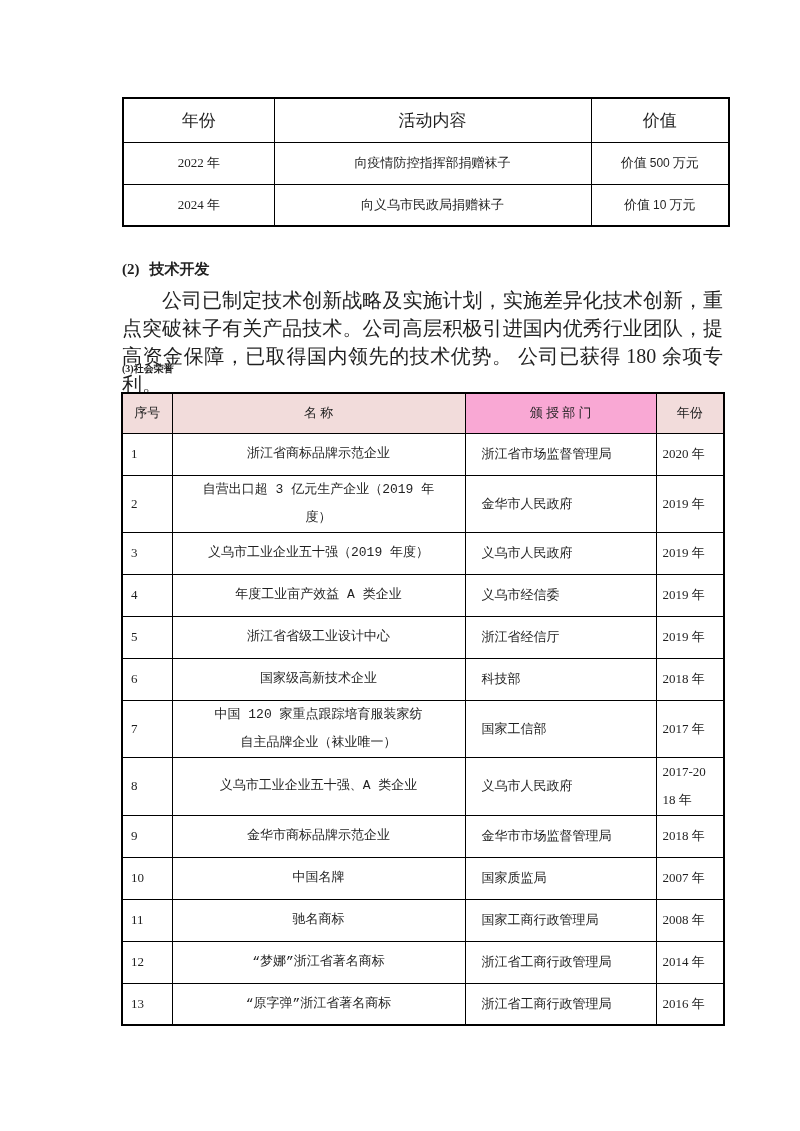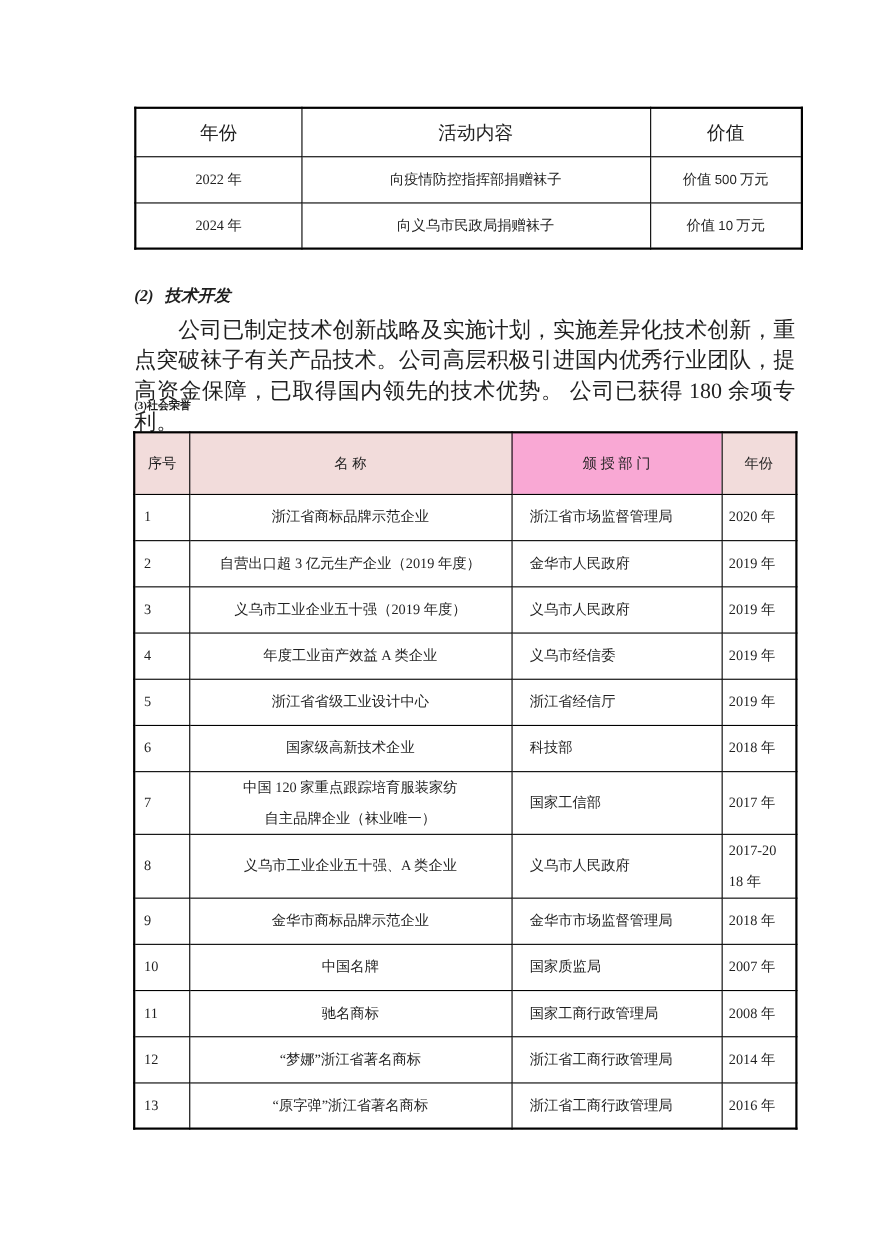--- a/index.html
+++ b/index.html
@@ -30,21 +30,21 @@
     font-size: 17px; font-weight: normal; height: 44px;
   }
   .donation-table td { font-size: 13px; height: 42px; }
   .amount {
     font-family: "Liberation Sans", "DejaVu Sans", sans-serif;
     font-weight: 400; font-size: 12px; margin: 0 3px;
   }
 
   
   .tech-section { position: absolute; left: 122px; top: 260px; width: 601px; }
-  .section-heading { font-size: 15px; font-weight: 700; font-style: italic; }
+  .section-heading { font-size: 15px; font-weight: 700; }
   .section-num { margin-right: 10px; }
   .tech-paragraph {
     margin-top: 7px;
     font-size: 20px; line-height: 28px;
     text-indent: 2em; text-align: justify;
   }
 
   
   .honors-heading {
     position: absolute; left: 122px; top: 362px;
@@ -56,27 +56,27 @@
     position: absolute; left: 121px; top: 392px; width: 602px;
     border: 2px solid #000;
     font-size: 13px;
   }
   .honors-table th, .honors-table td {
     border: 1px solid #000;
     vertical-align: middle;
     line-height: 28px;
   }
   .honors-table th {
-    height: 56px; font-weight: normal; text-align: center; font-family: Liberation Serif, serif;
+    height: 40px; font-weight: normal; text-align: center; font-family: Liberation Serif, serif;
   }
   .honors-table td { height: 42px; }
   .honors-table tr.tall-a td { height: 56px; }
   .honors-table tr.tall-b td { height: 58px; }
   .cell-no   { text-align: left; padding-left: 8px; }
-  .cell-name { text-align: center; white-space: pre-line; padding: 0 18px; }
+  .cell-name { text-align: center; white-space: pre-line; padding: 0 18px; font-family: Liberation Mono, monospace; }
   .cell-dept { text-align: left; padding-left: 16px; }
   .cell-year { text-align: left; padding-left: 6px; padding-right: 12px; word-break: break-all; }
 </style>
 </head>
 <body>
 
 <div class="page">
 
   <table class="donation-table">
     <colgroup>

